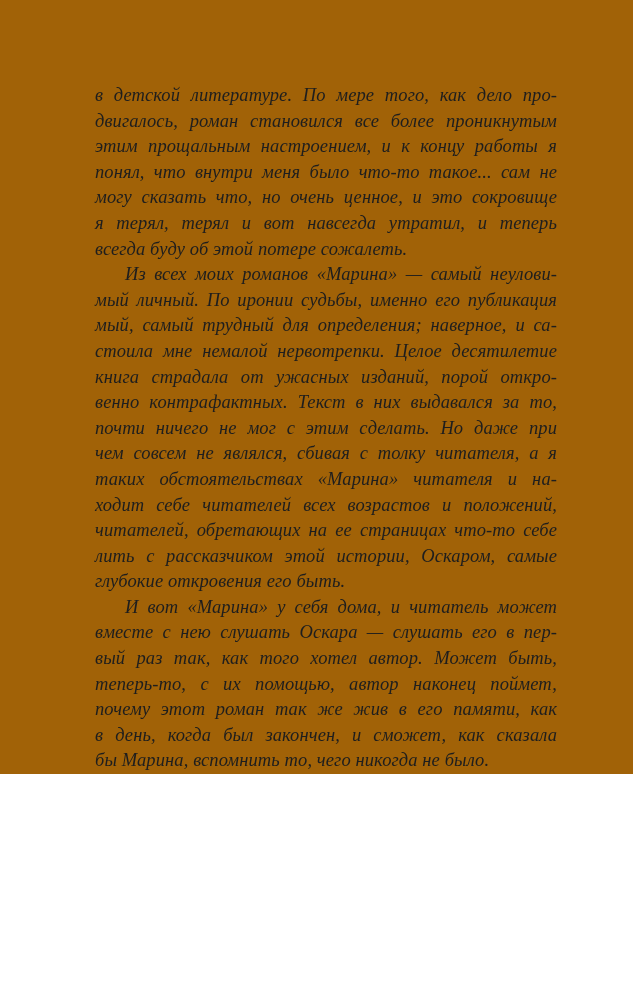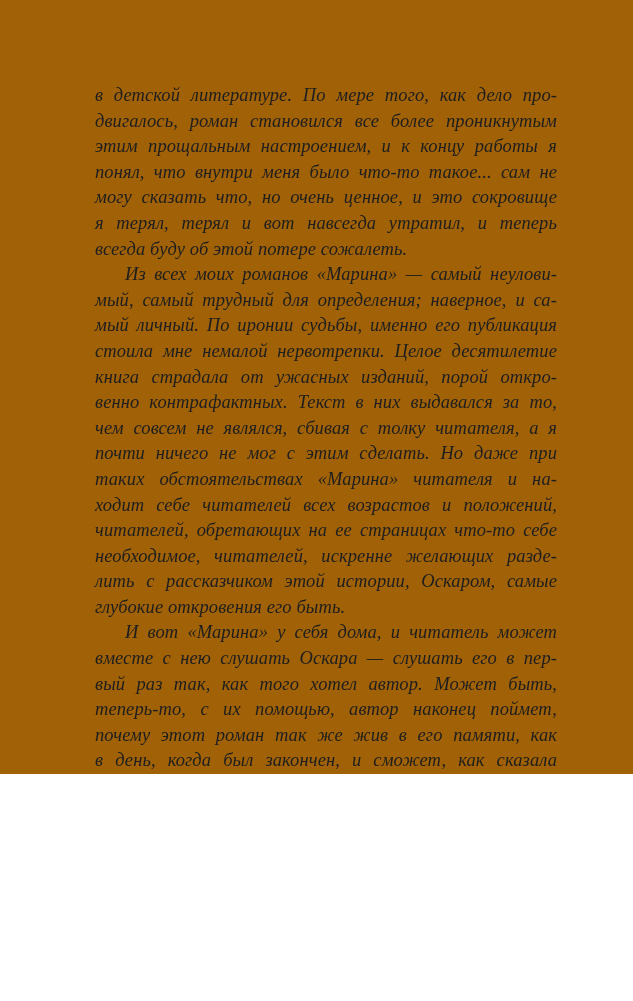--- a/index.html
+++ b/index.html
@@ -65,31 +65,30 @@
       <div class="line">двигалось, роман становился все более проникнутым</div>
       <div class="line">этим прощальным настроением, и к концу работы я</div>
       <div class="line">понял, что внутри меня было что-то такое... сам не</div>
       <div class="line">могу сказать что, но очень ценное, и это сокровище</div>
       <div class="line">я терял, терял и вот навсегда утратил, и теперь</div>
       <div class="line last">всегда буду об этой потере сожалеть.</div>
     </div>
 
     <div class="para">
       <div class="line indent">Из всех моих романов «Марина» — самый неулови-</div>
+      <div class="line">мый личный. По иронии судьбы, именно его публикация</div>
       <div class="line">мый, самый трудный для определения; наверное, и са-</div>
-      <div class="line">мый личный. По иронии судьбы, именно его публикация</div>
       <div class="line">стоила мне немалой нервотрепки. Целое десятилетие</div>
       <div class="line">книга страдала от ужасных изданий, порой откро-</div>
       <div class="line">венно контрафактных. Текст в них выдавался за то,</div>
+      <div class="line">почти ничего не мог с этим сделать. Но даже при</div>
       <div class="line">чем совсем не являлся, сбивая с толку читателя, а я</div>
-      <div class="line">почти ничего не мог с этим сделать. Но даже при</div>
       <div class="line">таких обстоятельствах «Марина» читателя и на-</div>
       <div class="line">ходит себе читателей всех возрастов и положений,</div>
       <div class="line">читателей, обретающих на ее страницах что-то себе</div>
-      <div class="line">необходимое, читателей, искренне желающих разде-</div>
       <div class="line">лить с рассказчиком этой истории, Оскаром, самые</div>
       <div class="line last">глубокие откровения его быть.</div>
     </div>
 
     <div class="para">
       <div class="line indent">И вот «Марина» у себя дома, и читатель может</div>
       <div class="line">вместе с нею слушать Оскара — слушать его в пер-</div>
       <div class="line">вый раз так, как того хотел автор. Может быть,</div>
       <div class="line">теперь-то, с их помощью, автор наконец поймет,</div>
       <div class="line">почему этот роман так же жив в его памяти, как</div>

